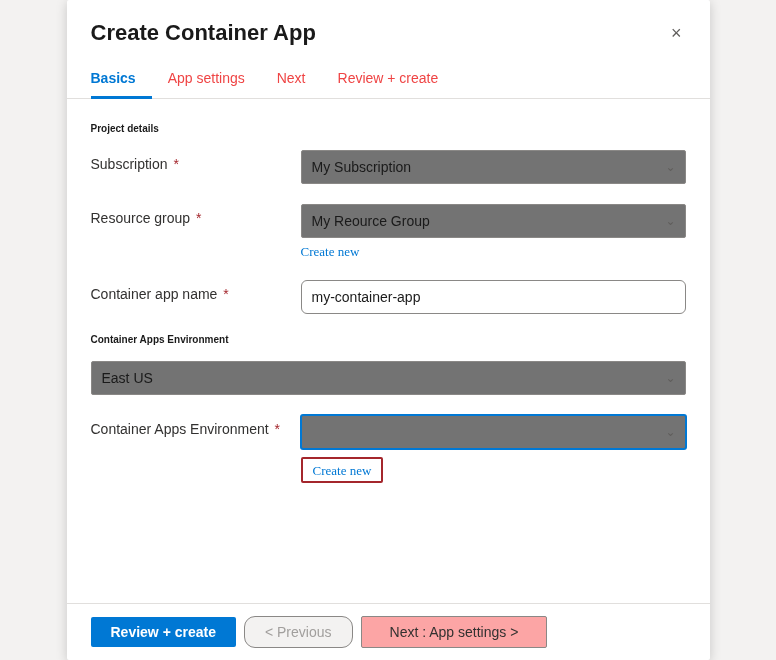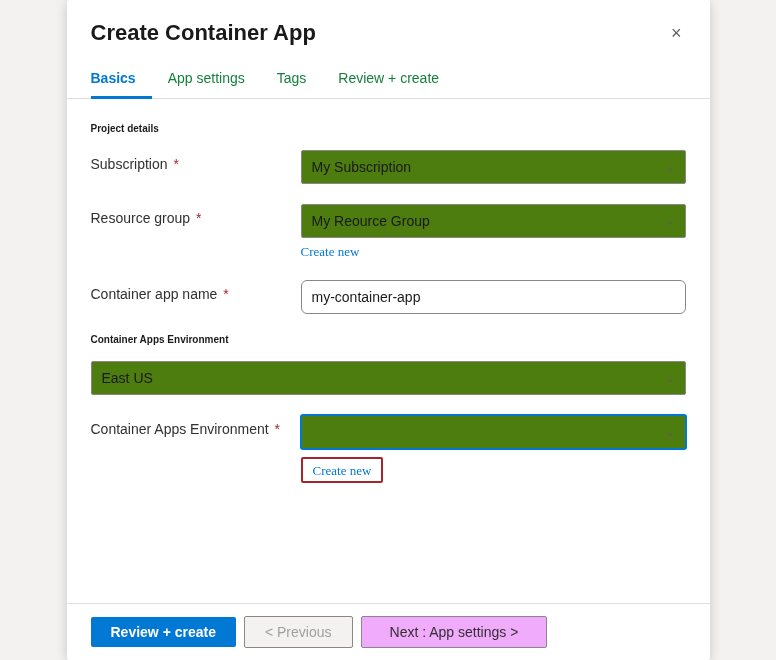--- a/index.html
+++ b/index.html
@@ -44,21 +44,21 @@
     .tabs {
       display: flex;
       align-items: center;
       padding: 16px 24px 0 24px;
       border-bottom: 1px solid #e1dfdd;
       gap: 0;
     }
     .tab {
       padding: 8px 16px 10px 16px;
       cursor: pointer;
-      color: #15803d;
+      color: #ef4444;
       font-size: 14px;
       border-bottom: 3px solid transparent;
       margin-bottom: -1px;
       white-space: nowrap;
     }
     .tab:first-child {
       padding-left: 0;
     }
     .tab.active {
       color: #0078d4;
@@ -103,21 +103,21 @@
     }
     .select-wrapper {
       position: relative;
       width: 100%;
     }
     .select-field {
       width: 100%;
       padding: 5px 32px 5px 10px;
       border: 1px solid #8a8886;
       border-radius: 2px;
-      background: #4d7c0f;
+      background: #737373;
       font-size: 14px;
       color: #1a1a1a;
       appearance: none;
       cursor: pointer;
       height: 34px;
     }
     .chevron-icon {
       position: absolute;
       right: 10px;
       top: 50%;
@@ -175,31 +175,31 @@
       border-radius: 2px;
       padding: 7px 20px;
       font-size: 14px;
       cursor: pointer;
       font-weight: 600;
     }
     .btn-secondary {
       background: #f3f2f1;
       color: #323130;
       border: 1px solid #8a8886;
-      border-radius: 2px;
+      border-radius: 11px;
       padding: 7px 20px;
       font-size: 14px;
       cursor: pointer;
     }
     .btn-secondary.disabled {
       color: #a19f9d;
       cursor: not-allowed;
     }
     .btn-next {
-      background: #f0abfc;
+      background: #fca5a5;
       color: #323130;
       border: 1px solid #8a8886;
       border-radius: 2px;
       padding: 7px 28px;
       font-size: 14px;
       cursor: pointer;
     }
   </style>
 </head>
 <body>
@@ -212,21 +212,21 @@
   </div>
 
   <div class="tabs">
     <div class="tab active">
       <span>Basics</span>
     </div>
     <div class="tab">
       <span>App settings</span>
     </div>
     <div class="tab">
-      <span>Tags</span>
+      <span>Next</span>
     </div>
     <div class="tab">
       <span>Review + create</span>
     </div>
   </div>
 
   <div class="dialog-body">
 
     <div class="section-divider">
       <div class="section-title">Project details</div>

